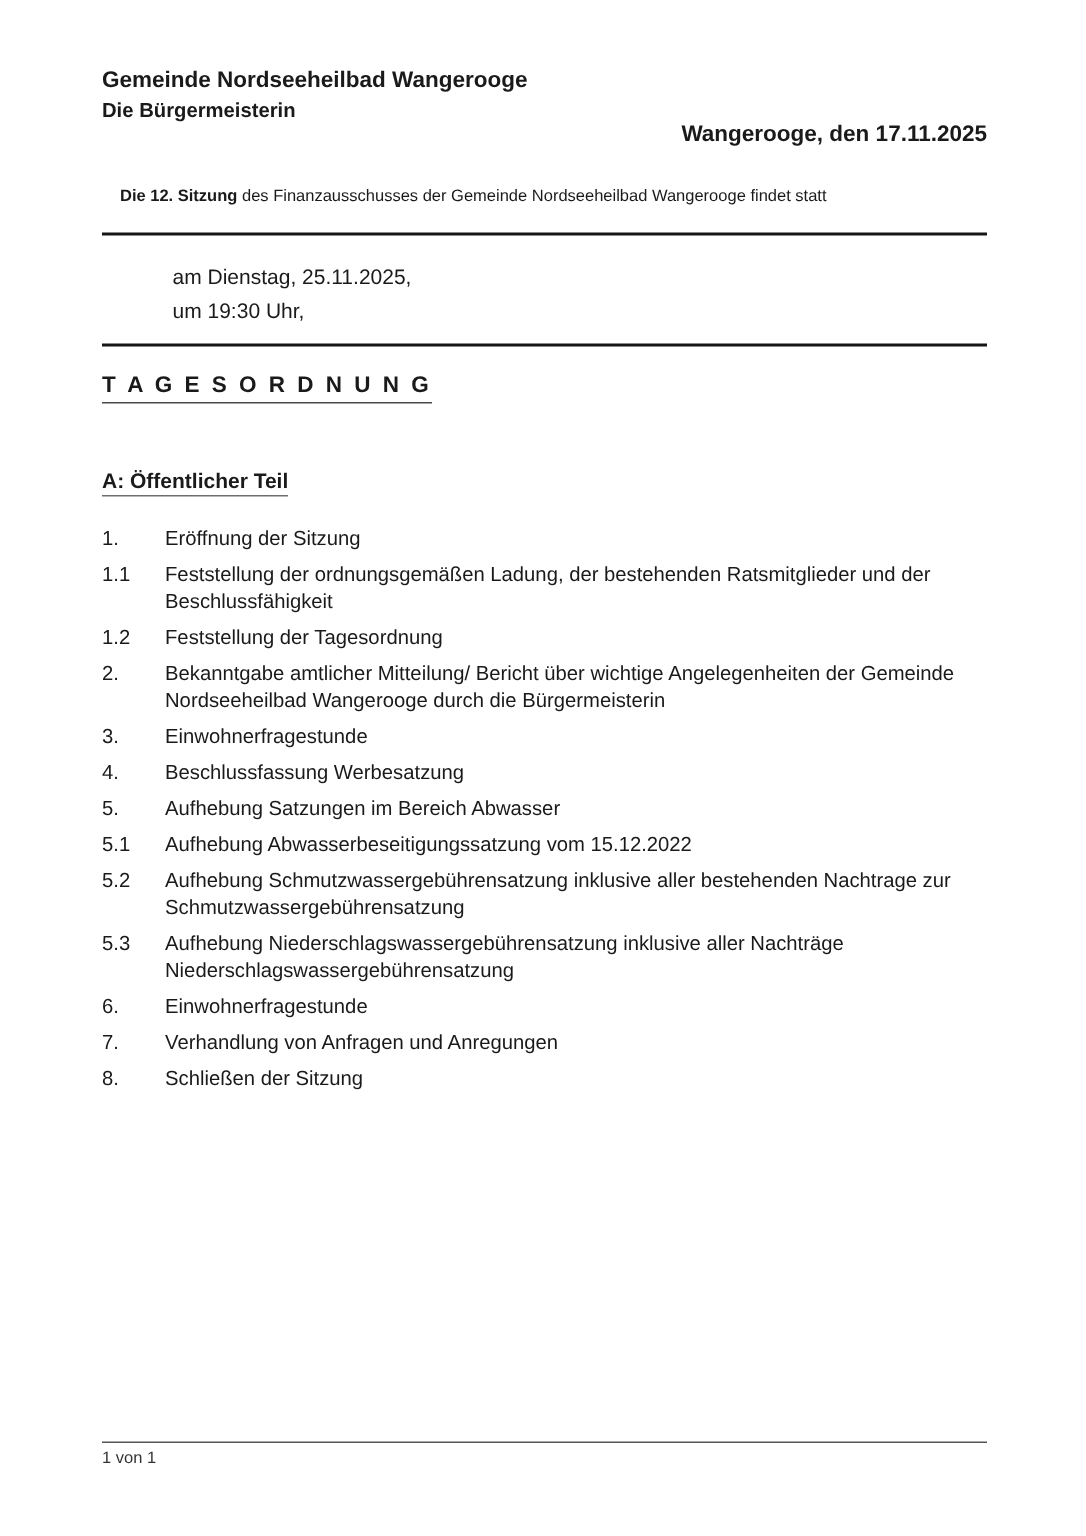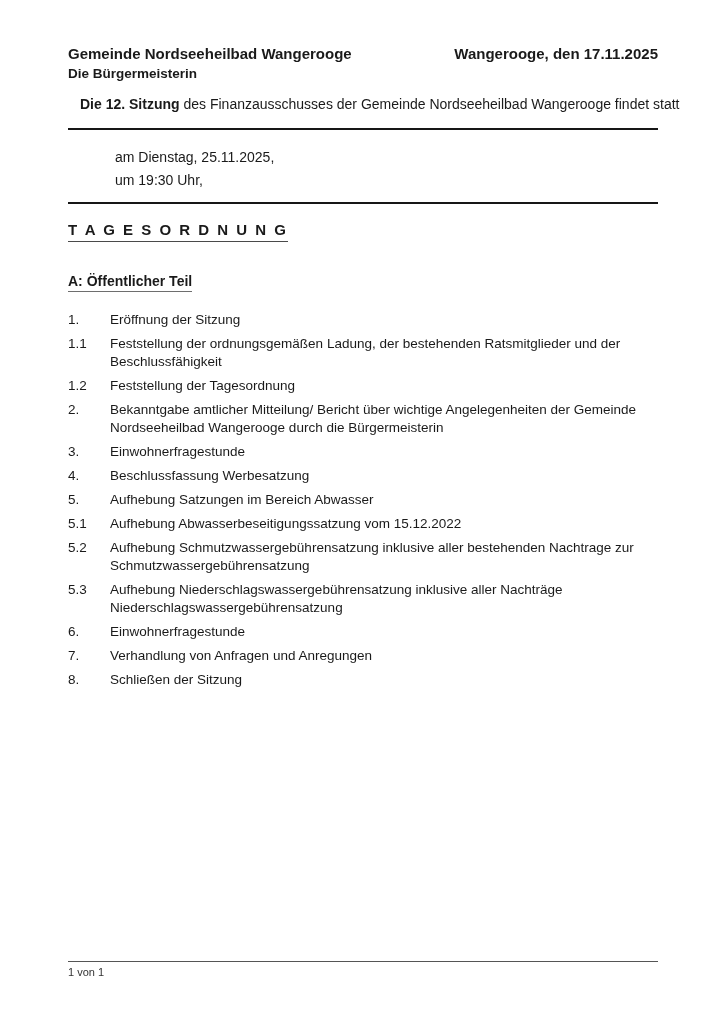--- a/index.html
+++ b/index.html
@@ -22,25 +22,25 @@
   .bold { font-weight: 700; }
 
   
   .header-row {
     display: flex;
     justify-content: space-between;
     align-items: flex-start;
   }
   .org-line1 { font-size: 15px; line-height: 20px; font-weight: 700; }
   .org-line2 { font-size: 13.5px; line-height: 19px; font-weight: 700; }
-  .date-line { font-size: 15px; line-height: 20px; font-weight: 700; white-space: nowrap; }
+  .date-line { font-size: 15px; line-height: 20px; font-weight: 700; white-space: nowrap; margin-top: 36px; }
 
   .intro {
-    margin-top: 12px;
-    font-size: 14px;
+    margin-top: 22px;
+    font-size: 11px;
     line-height: 18px;
     white-space: nowrap;
     padding-left: 12px;
   }
 
   .rule {
     border: none;
     border-top: 2px solid #161616;
     margin-top: 15px;
   }
@@ -57,21 +57,21 @@
   .agenda-title-wrap { margin-top: 17px; }
   .agenda-title {
     display: inline-block;
     font-size: 15px;
     font-weight: 700;
     letter-spacing: 2px;
     line-height: 18px;
     padding-bottom: 2px;
     border-bottom: 1.5px solid #4a4a4a;
   }
-  .section-title-wrap { margin-top: 30px; }
+  .section-title-wrap { margin-top: 42px; }
   .section-title {
     display: inline-block;
     font-size: 14px;
     font-weight: 700;
     line-height: 18px;
     padding-bottom: 1px;
     border-bottom: 1px solid #6e6e6e;
   }
 
   

